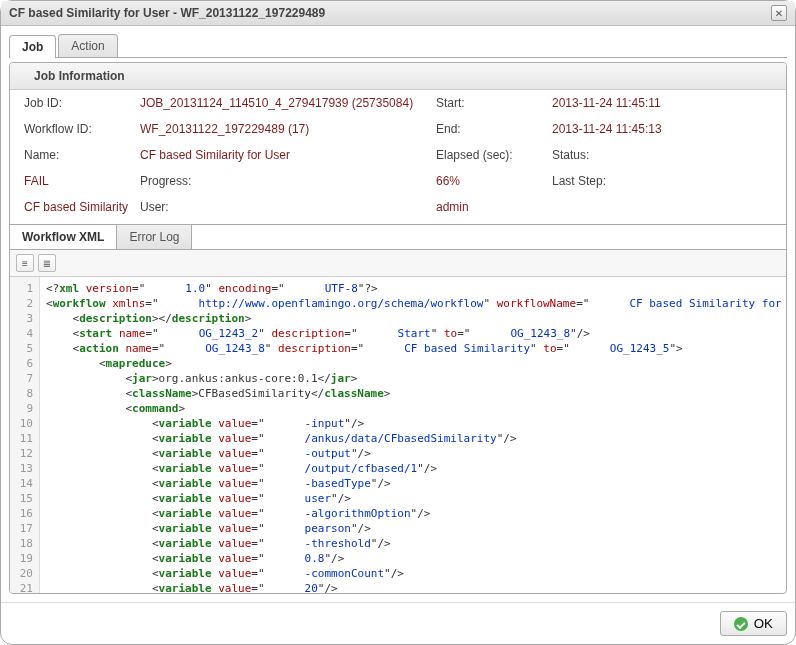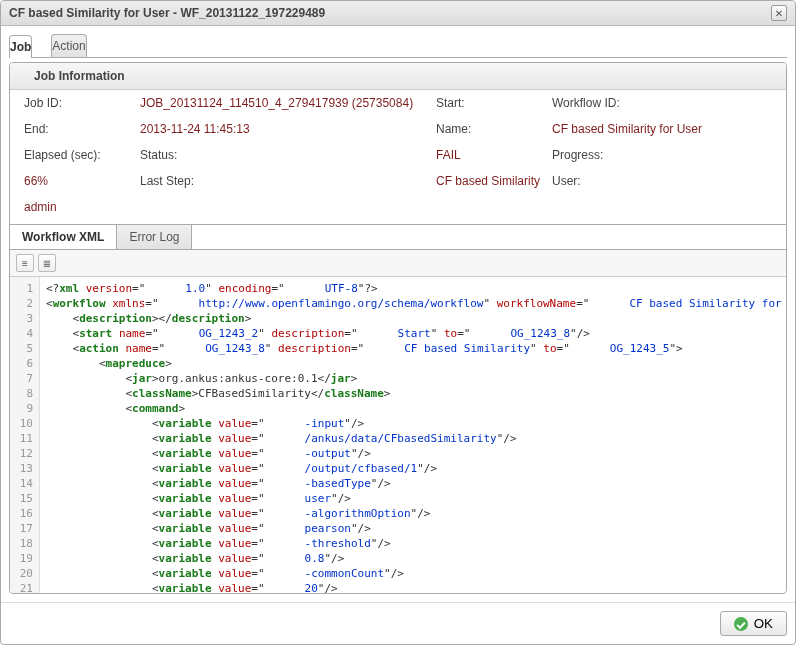--- a/index.html
+++ b/index.html
@@ -6,21 +6,21 @@
 body {
   font-family: "Lucida Grande", Arial, sans-serif;
   font-size: 12px;
   background: #fff;
   color: #333;
 }
 .window {
   width: 796px;
   height: 645px;
   border: 1px solid #aaa;
-  border-radius: 4px;
+  border-radius: 12px;
   display: flex;
   flex-direction: column;
   background: #fff;
 }
 .titlebar {
   background: linear-gradient(#eee, #ddd);
   border-bottom: 1px solid #bbb;
   padding: 4px 8px;
   display: flex;
   justify-content: space-between;
@@ -37,24 +37,24 @@
   cursor: pointer;
   font-size: 10px; color: #555;
 }
 .body-pad { padding: 8px; flex: 1; display: flex; flex-direction: column; min-height: 0; }
 .tabstrip {
   display: flex;
   border-bottom: 1px solid #aaa;
   margin-bottom: 4px;
 }
 .tab {
-  padding: 4px 0;
+  padding: 4px 12px;
   border: 1px solid #aaa;
   border-bottom: none;
-  margin-right: 19px;
+  margin-right: 2px;
   background: linear-gradient(#f0f0f0,#e2e2e2);
   border-radius: 4px 4px 0 0;
   cursor: pointer;
   color: #555;
 }
 .tab.active {
   background: #fff;
   font-weight: bold;
   color: #333;
   position: relative;
@@ -192,22 +192,24 @@
       <div class="tab">Action</div>
     </div>
 
     <div class="panel">
       <div class="panel-header">Job Information</div>
 
       <div class="info-grid">
         <span class="info-label">Job ID:</span>
         <span class="info-value">JOB_20131124_114510_4_279417939 (25735084)</span>
         <span class="info-label">Start:</span>
+        <span class="info-value">2013-11-24 11:45:11</span>
 
         <span class="info-label">Workflow ID:</span>
+        <span class="info-value">WF_20131122_197229489 (17)</span>
         <span class="info-label">End:</span>
         <span class="info-value">2013-11-24 11:45:13</span>
 
         <span class="info-label">Name:</span>
         <span class="info-value">CF based Similarity for User</span>
         <span class="info-label">Elapsed (sec):</span>
 
         <span class="info-label">Status:</span>
         <span class="info-value">FAIL</span>
         <span class="info-label">Progress:</span>

